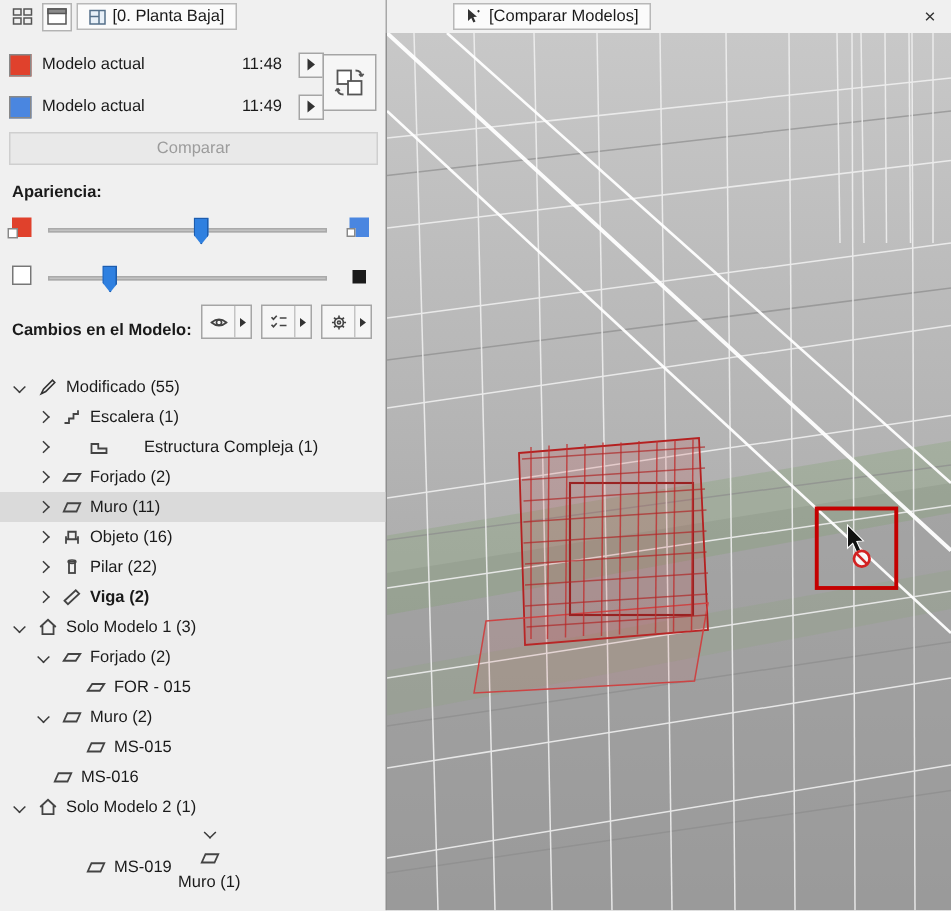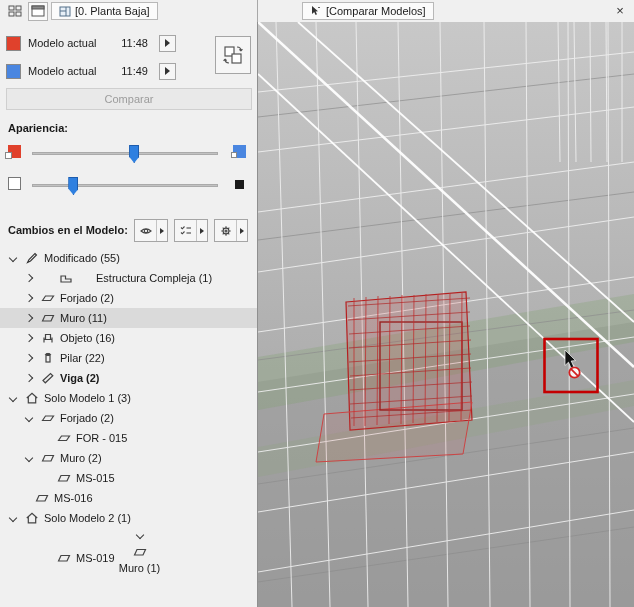--- a/index.html
+++ b/index.html
@@ -18,41 +18,41 @@
   .hicon-btn.active{border:1px solid #b3b3b3;background:#fafafa;}
   .tab{display:flex;align-items:center;gap:4px;height:18px;padding:0 7px;background:#fbfbfb;
     border:1px solid #b8b8b8;box-sizing:border-box;}
   .tab-right{margin-left:44px;}
   .close-btn{position:absolute;right:6px;top:2px;width:16px;height:16px;display:flex;align-items:center;
     justify-content:center;font-size:13px;color:#333;cursor:default;}
   svg.ic{display:block;}
   
   .left-panel{position:absolute;left:0;top:22px;width:258px;height:585px;background:#f0f0f0;
     border-right:1px solid #8f8f8f;box-sizing:border-box;}
-  .model-row{position:absolute;left:6px;width:170px;height:22px;display:flex;align-items:center;gap:7px;}
+  .model-row{position:absolute;left:6px;width:210px;height:22px;display:flex;align-items:center;gap:7px;}
   .swatch{width:13px;height:13px;border:1px solid #888;flex:0 0 auto;}
   .model-name{flex:1;}
   .model-time{width:32px;text-align:right;margin-right:4px;}
   .arrow-btn{width:17px;height:17px;border:1px solid #a5a5a5;background:#f6f6f6;display:flex;
     align-items:center;justify-content:center;box-sizing:border-box;}
   .tri-right{width:0;height:0;border-left:5px solid #333;border-top:4px solid transparent;border-bottom:4px solid transparent;}
   .swap-btn{position:absolute;right:6px;top:14px;width:34px;height:36px;border:1px solid #a5a5a5;
     background:#f6f6f6;display:flex;align-items:center;justify-content:center;}
   .compare-btn{position:absolute;left:6px;top:66px;width:246px;height:22px;border:1px solid #cfcfcf;
     background:#e9e9e9;color:#9c9c9c;font-size:11px;font-family:"Liberation Sans",sans-serif;}
   .section-label{position:absolute;left:8px;font-weight:bold;}
   
   .slider-row{position:absolute;left:0;width:258px;height:26px;}
   .slider-track{position:absolute;left:32px;right:40px;top:12px;height:3px;background:#c2c2c2;
     border:1px solid #aaa;box-sizing:border-box;}
   .slider-thumb{position:absolute;top:-8px;width:10px;height:18px;background:#2f80e0;border:1px solid #1d5cad;
     clip-path:polygon(0 0,100% 0,100% 65%,50% 100%,0 65%);box-sizing:border-box;}
   .sq{position:absolute;box-sizing:border-box;}
   
-  .changes-bar{position:absolute;left:0;top:196px;width:258px;height:24px;display:flex;align-items:center;}
+  .changes-bar{position:absolute;left:0;top:180px;width:258px;height:24px;display:flex;align-items:flex-end;}
   .changes-buttons{position:absolute;right:10px;top:1px;display:flex;gap:6px;}
   .split-btn{display:flex;align-items:center;height:21px;border:1px solid #a5a5a5;background:#f6f6f6;}
   .split-main{width:21px;height:100%;display:flex;align-items:center;justify-content:center;}
   .split-arrow{width:10px;height:100%;display:flex;align-items:center;justify-content:center;border-left:1px solid #c4c4c4;}
   .tri-sm{width:0;height:0;border-left:4px solid #333;border-top:3px solid transparent;border-bottom:3px solid transparent;}
   
   .tree{position:absolute;left:0;top:226px;width:257px;bottom:0;overflow:hidden;}
   .tree-row{height:20px;display:flex;align-items:center;gap:3px;}
   .tree-row.selected{background:#dadada;}
   .expander{width:14px;height:14px;display:flex;align-items:center;justify-content:center;flex:0 0 auto;}
@@ -208,20 +208,31 @@
       <div class="tree-row" style="padding-left: 6px;">
         <span class="expander">
           <span class="chev down"></span>
         </span>
         <span class="ticon">
           <svg width="14" height="14" viewBox="0 0 14 14">
             <path d="M2.5 11.5 L4 8.5 L10 2.5 L11.5 4 L5.5 10 Z M2.5 11.5 L5.5 10" fill="none" stroke="#333" stroke-width="1.1"></path>
           </svg>
         </span>
         <span class="tlabel">Modificado (55)</span>
+      </div>
+      <div class="tree-row" style="padding-left: 22px;">
+        <span class="expander">
+          <span class="chev right"></span>
+        </span>
+        <span class="ticon">
+          <svg width="14" height="14" viewBox="0 0 14 14">
+            <path d="M2 11 h3 v-3 h3 v-3 h3 v-2.5" fill="none" stroke="#444" stroke-width="1.2"></path>
+          </svg>
+        </span>
+        <span class="tlabel">Escalera (1)</span>
       </div>
       <div class="tree-row" style="padding-left: 22px; gap: 21px;">
         <span class="expander">
           <span class="chev right"></span>
         </span>
         <span class="ticon">
           <svg width="14" height="14" viewBox="0 0 14 14">
             <path d="M2 11 L2 5 L6.5 5 L6.5 8 L12 8 L12 11 Z" fill="none" stroke="#444" stroke-width="1.2"></path>
           </svg>
         </span>

